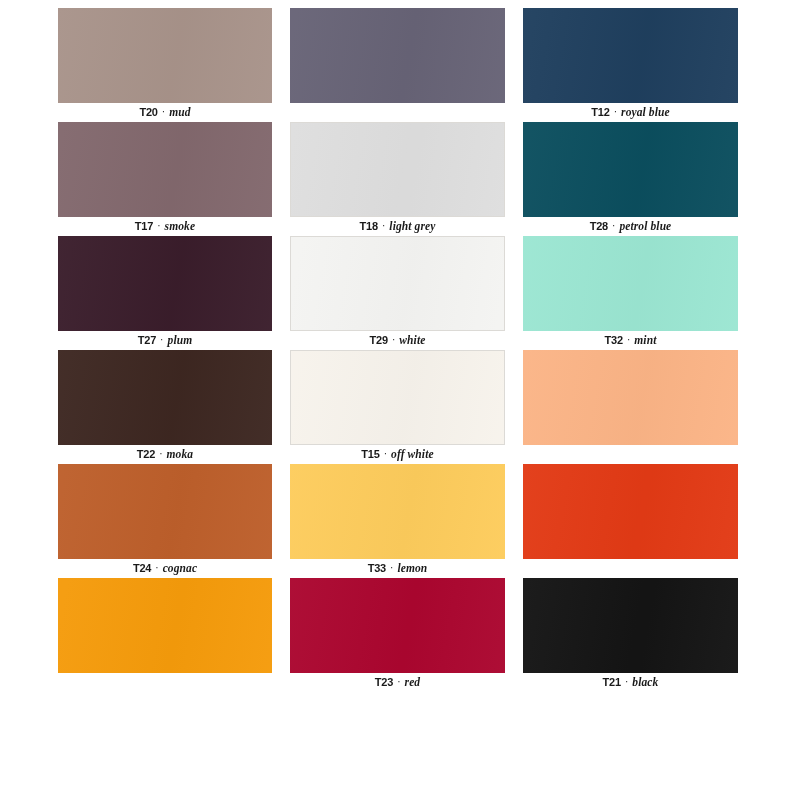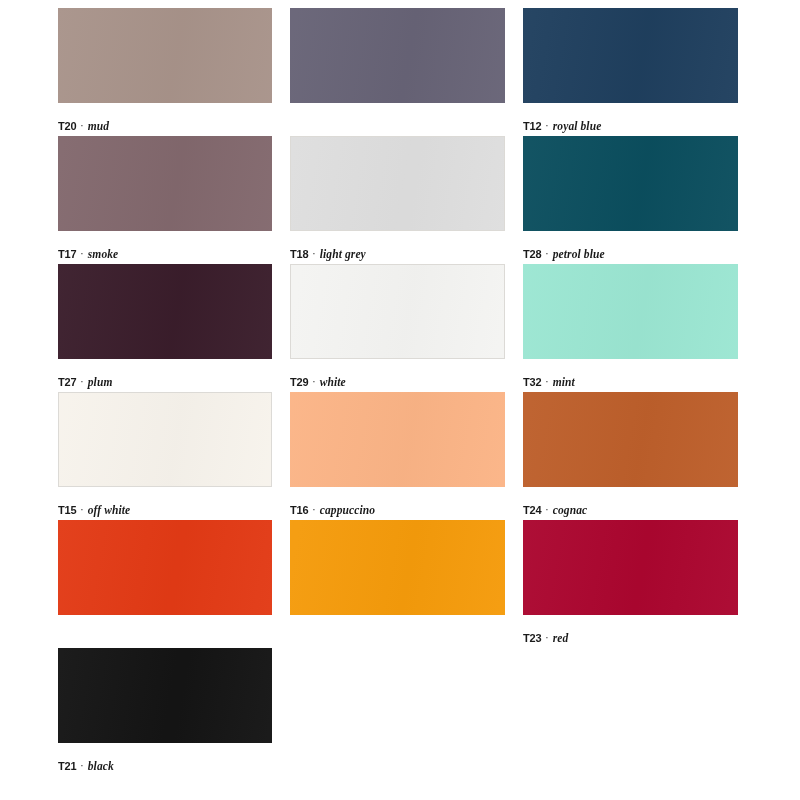--- a/index.html
+++ b/index.html
@@ -52,24 +52,24 @@
   .swatch-chip {
     background-image:
       linear-gradient(100deg, rgba(255,255,255,0.035) 0%, rgba(0,0,0,0.02) 55%, rgba(255,255,255,0.03) 100%);
   }
 
   .swatch-chip.bordered {
     border: 1px solid #dcdad6;
   }
 
   .swatch-label {
-    text-align: left;
+    text-align: center;
     font-size: 11.5px;
     line-height: 15px;
-    padding-top: 16px;
+    padding-top: 2px;
     padding-bottom: 2px;
     color: #1a1a1a;
     letter-spacing: 0.1px;
     white-space: nowrap;
   }
 
   .swatch-label .code {
     font-family: "Liberation Sans", "DejaVu Sans", sans-serif;
     font-weight: 700;
     font-style: normal;
@@ -126,30 +126,37 @@
       </div>
       <div class="swatch-cell">
         <div class="swatch-chip bordered" title="white" style="background-color: rgb(244, 244, 242);"></div>
         <div class="swatch-label"><span class="code">T29</span> <span class="sep">·</span> <span class="name">white</span></div>
       </div>
       <div class="swatch-cell">
         <div class="swatch-chip" title="mint" style="background-color: rgb(155, 230, 210);"></div>
         <div class="swatch-label"><span class="code">T32</span> <span class="sep">·</span> <span class="name">mint</span></div>
       </div>
       <div class="swatch-cell">
+        <div class="swatch-chip" title="moka" style="background-color: rgb(61, 39, 33);"></div>
+        <div class="swatch-label"><span class="code">T22</span> <span class="sep">·</span> <span class="name">moka</span></div>
+      </div>
+      <div class="swatch-cell">
         <div class="swatch-chip bordered" title="off white" style="background-color: rgb(247, 243, 236);"></div>
         <div class="swatch-label"><span class="code">T15</span> <span class="sep">·</span> <span class="name">off white</span></div>
       </div>
       <div class="swatch-cell">
         <div class="swatch-chip" title="cappuccino" style="background-color: rgb(251, 180, 134);"></div>
-        <div class="swatch-label"><span class="code">T16</span> <span class="sep">·</span> <span class="name">cappuccino</span></div>
       </div>
       <div class="swatch-cell">
         <div class="swatch-chip" title="cognac" style="background-color: rgb(189, 95, 43);"></div>
         <div class="swatch-label"><span class="code">T24</span> <span class="sep">·</span> <span class="name">cognac</span></div>
+      </div>
+      <div class="swatch-cell">
+        <div class="swatch-chip" title="lemon" style="background-color: rgb(253, 204, 92);"></div>
+        <div class="swatch-label"><span class="code">T33</span> <span class="sep">·</span> <span class="name">lemon</span></div>
       </div>
       <div class="swatch-cell">
         <div class="swatch-chip" title="orange" style="background-color: rgb(226, 58, 21);"></div>
       </div>
       <div class="swatch-cell">
         <div class="swatch-chip" title="yellow" style="background-color: rgb(245, 155, 11);"></div>
       </div>
       <div class="swatch-cell">
         <div class="swatch-chip" title="red" style="background-color: rgb(171, 6, 47);"></div>
         <div class="swatch-label"><span class="code">T23</span> <span class="sep">·</span> <span class="name">red</span></div>

